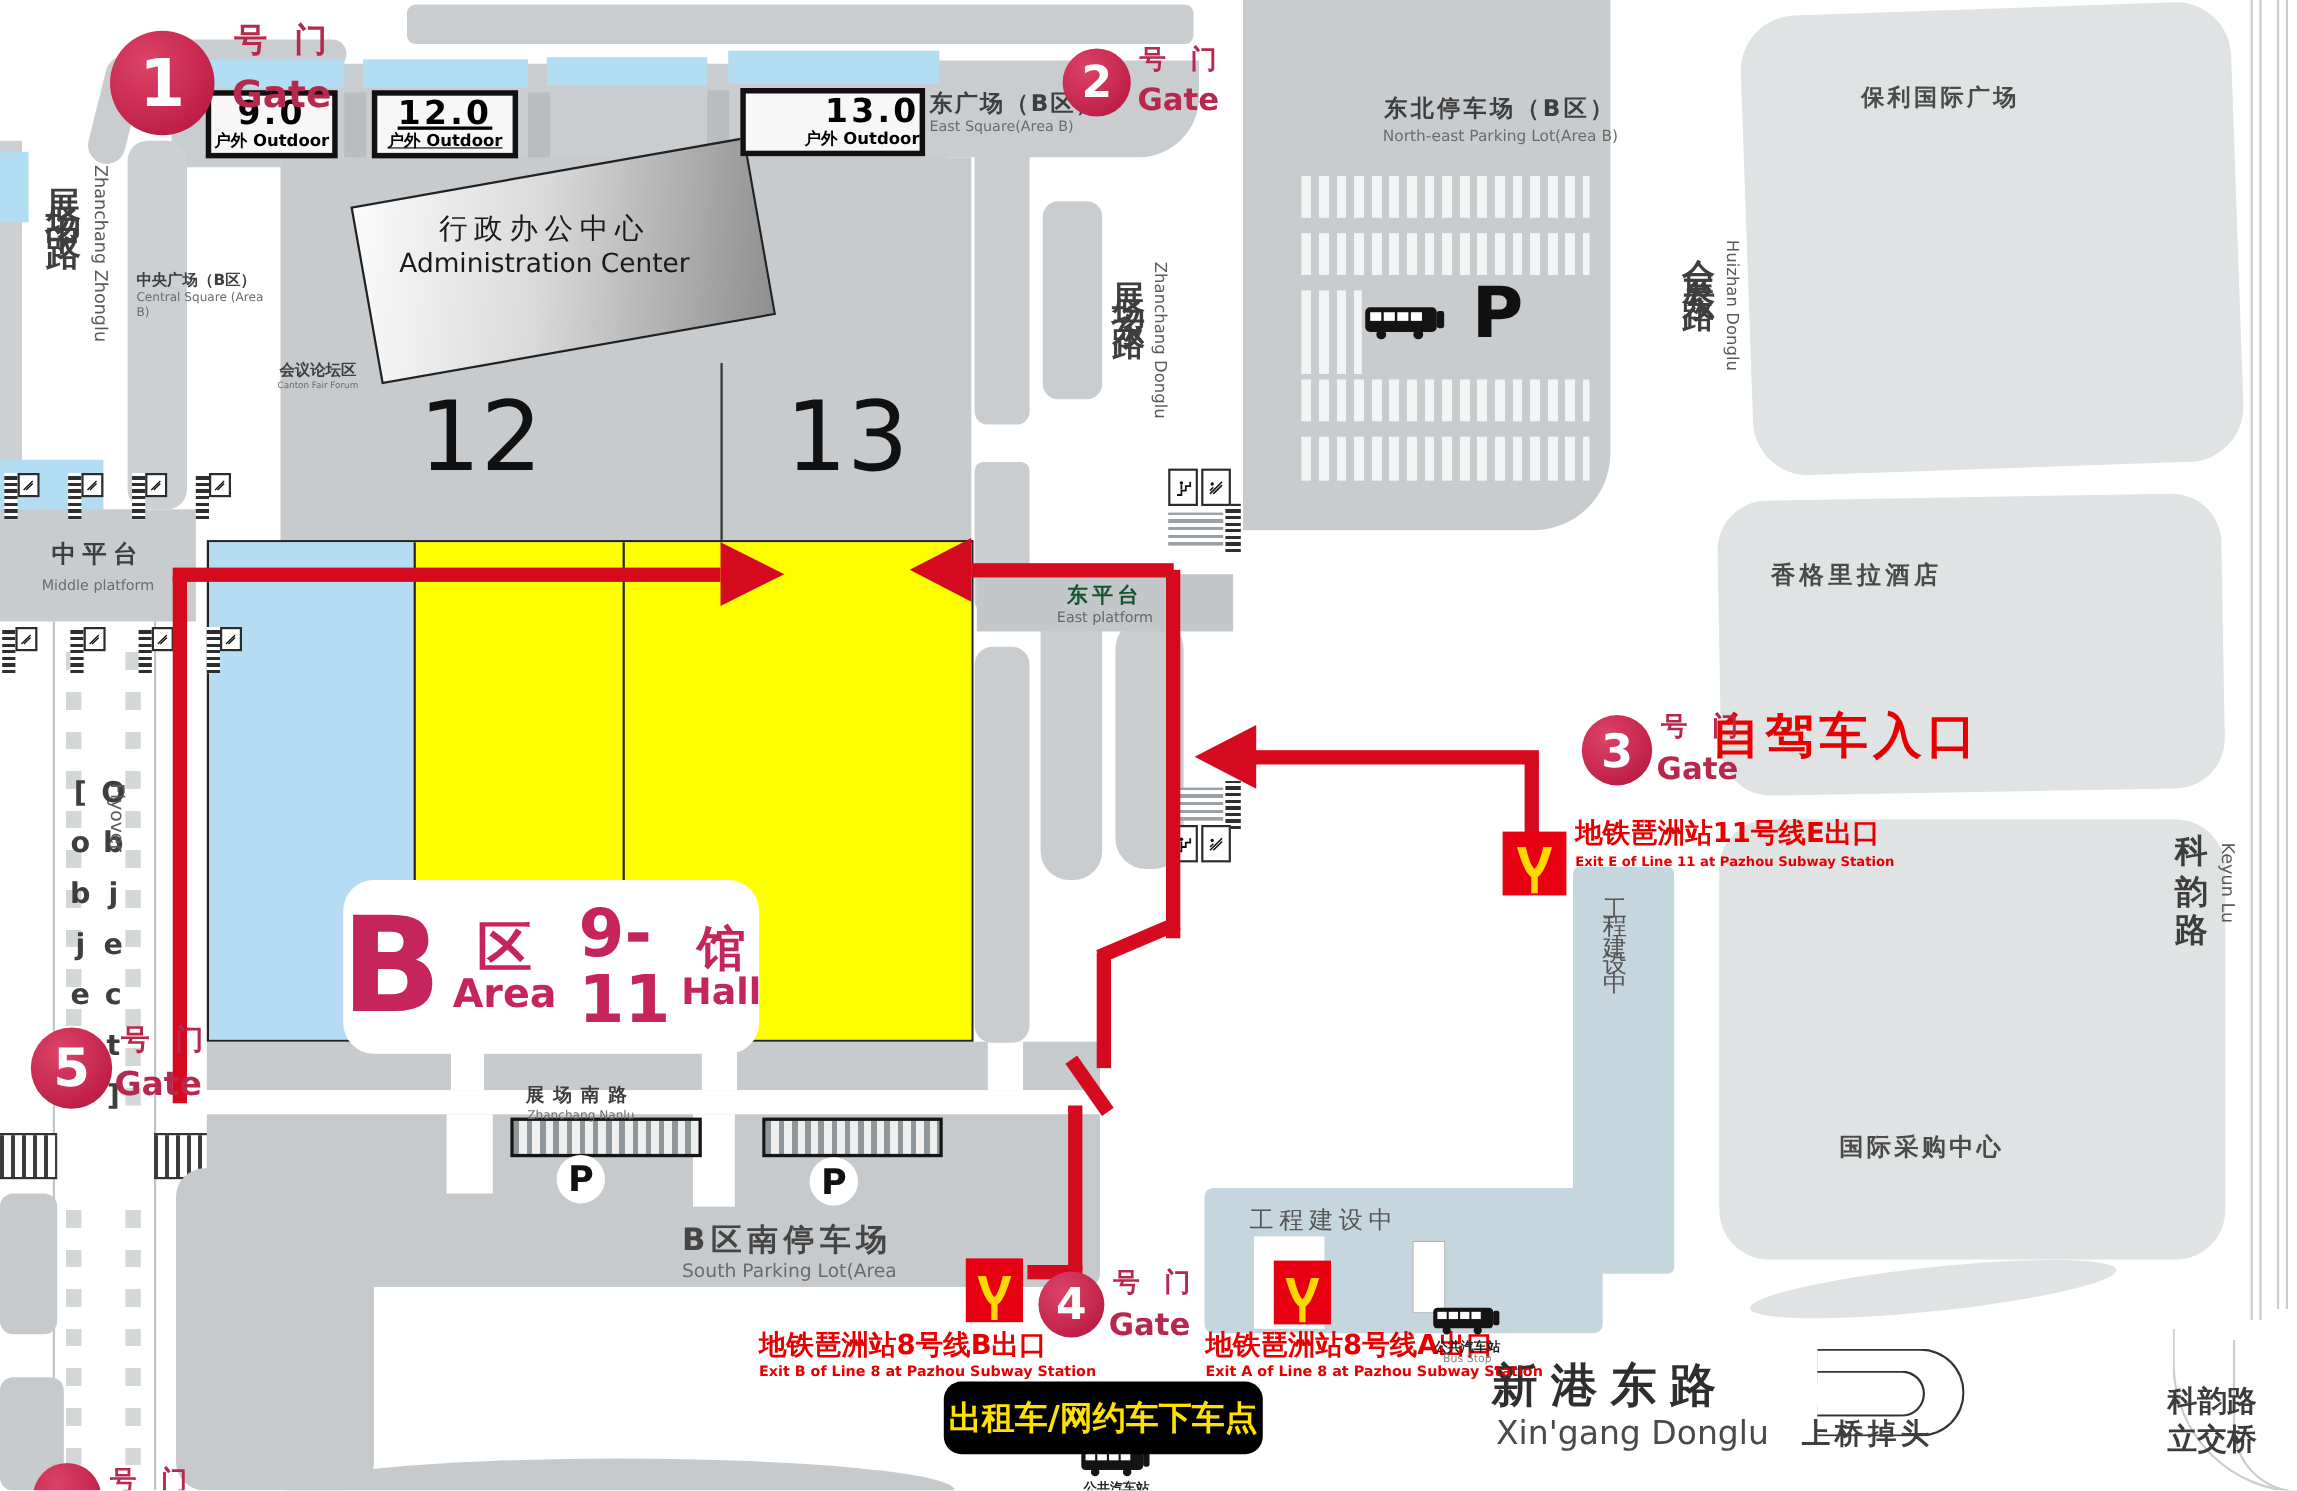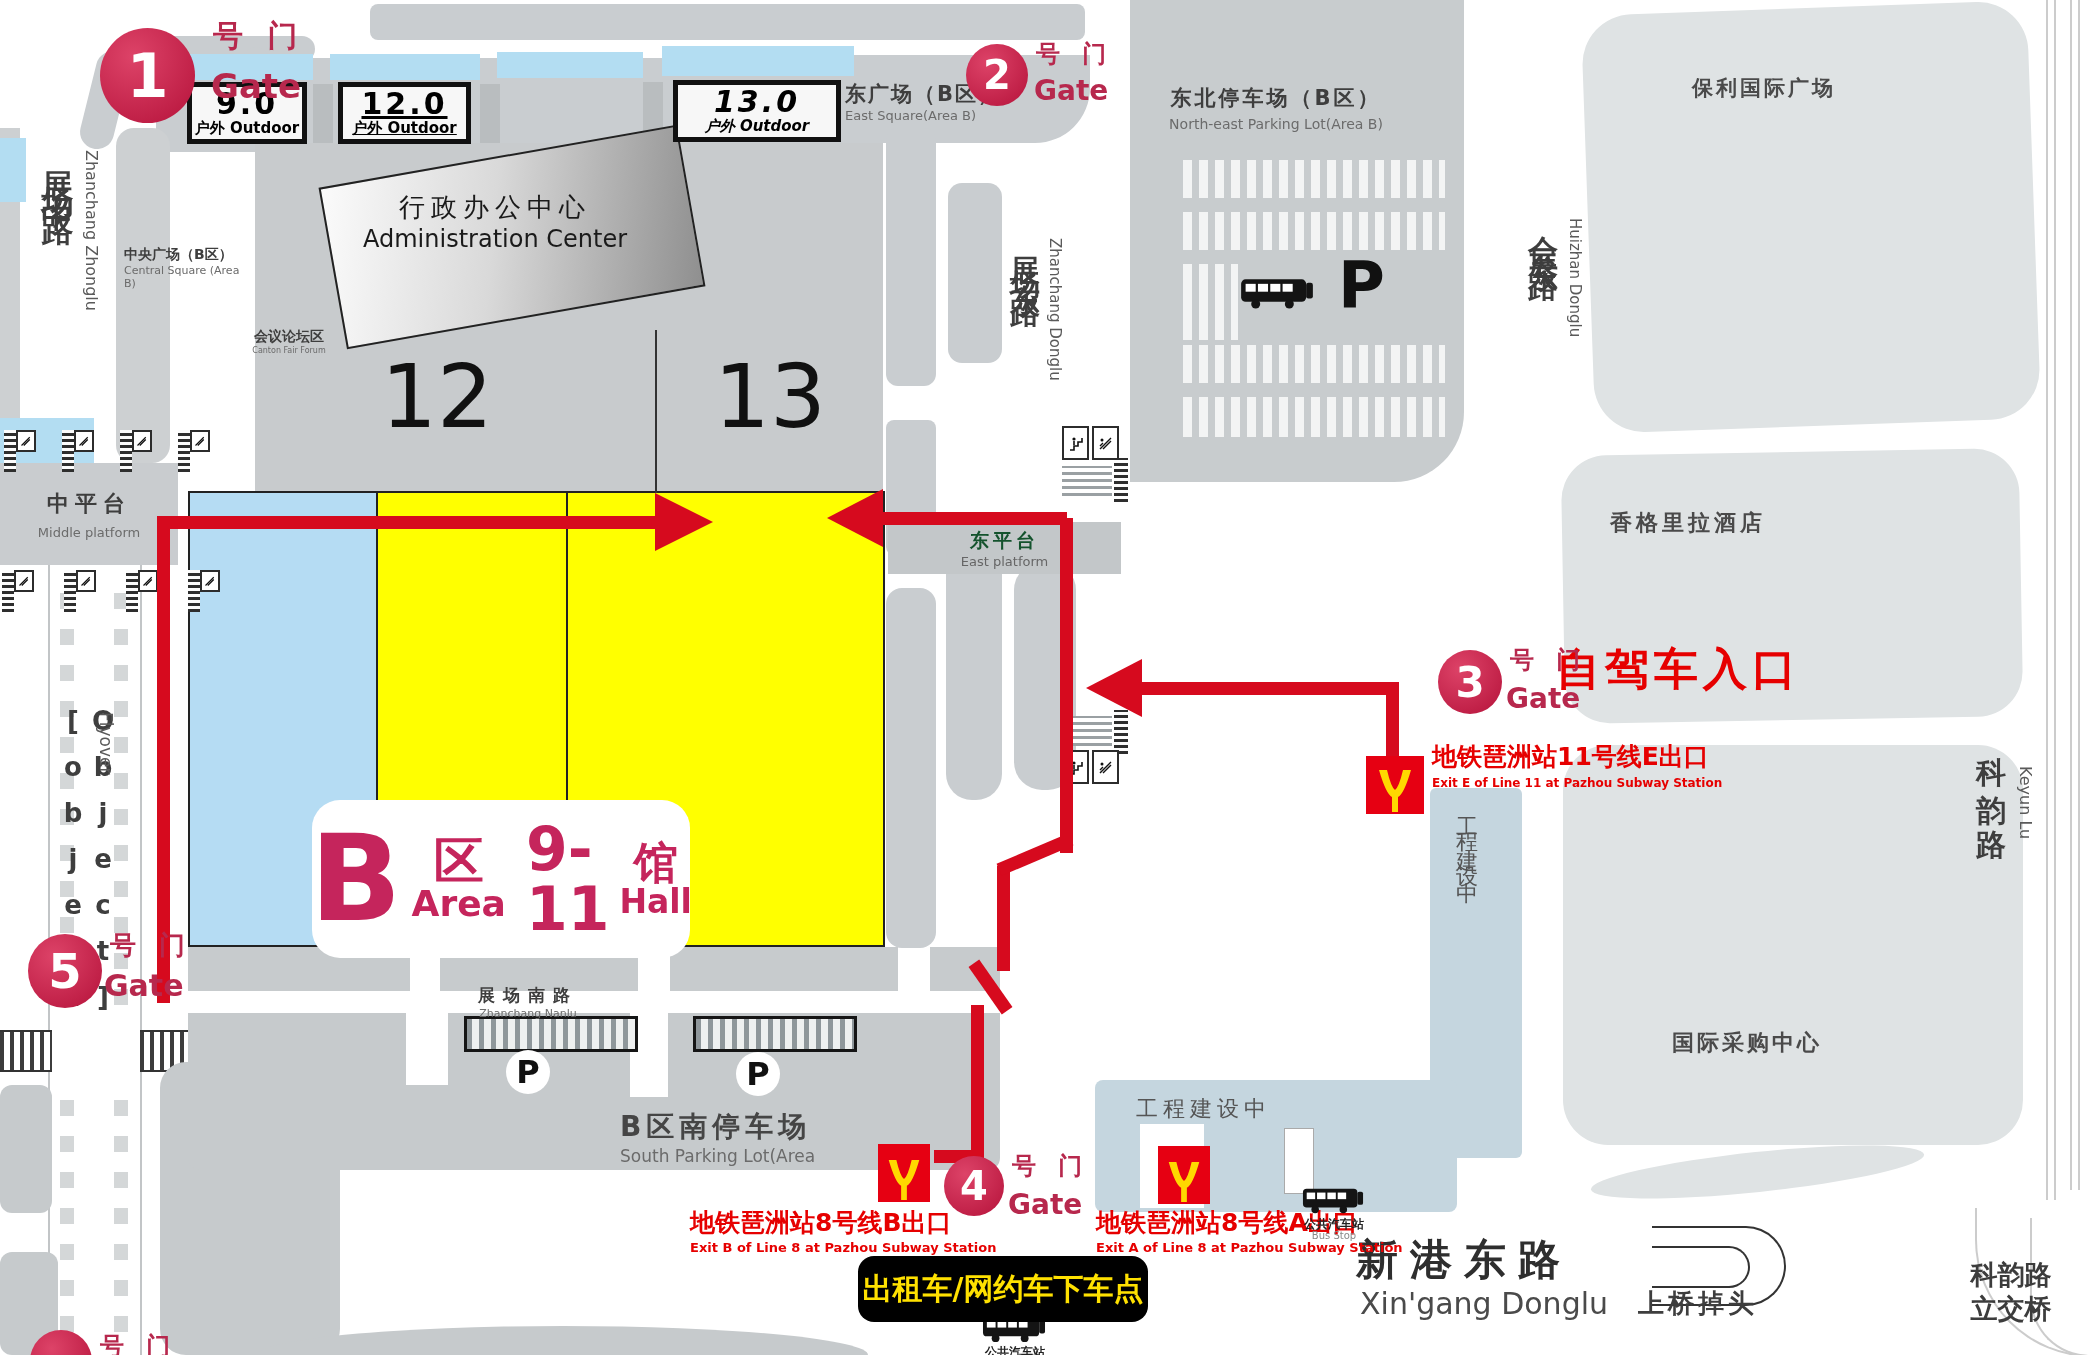--- a/index.html
+++ b/index.html
@@ -136,21 +136,21 @@
   <div class="abs" style="left:888px;top:522px;width:233px;height:52px;background:#c3c7c9;display:flex;flex-direction:column;align-items:center;justify-content:center;z-index:10;">
     <div style="font-size:19px;font-weight:bold;color:#14532d;letter-spacing:4px;">东平台</div>
     <div style="font-size:13px;color:#666;">East platform</div>
   </div>
   <div class="abs cwalk" style="left:1062px;top:466px;width:50px;height:30px;z-index:9;"></div>
   <div class="abs hbar" style="left:1114px;top:458px;width:14px;height:44px;z-index:9;"></div>
   <div class="abs cwalk" style="left:1062px;top:716px;width:50px;height:30px;z-index:9;"></div>
   <div class="abs hbar" style="left:1114px;top:710px;width:14px;height:44px;z-index:9;"></div>
 
   <div class="abs" style="left:1130px;top:0;width:334px;height:482px;background:#c8ccce;border-radius:0 0 70px 0;"></div>
-  <div class="abs" style="left:1126px;top:84px;width:300px;text-align:center;z-index:10;">
+  <div class="abs" style="left:1214px;top:84px;width:300px;text-align:center;z-index:10;">
     <div class="cn nowrap" style="font-size:21px;letter-spacing:3px;">东北停车场（B区）</div>
     <div class="en nowrap" style="font-size:14px;margin-top:4px;">North-east Parking Lot(Area B)</div>
   </div>
   <div class="abs prow" style="left:1183px;top:160px;width:262px;height:38px;"></div>
   <div class="abs prow" style="left:1183px;top:212px;width:262px;height:38px;"></div>
   <div class="abs prow" style="left:1183px;top:264px;width:55px;height:76px;"></div>
   <div class="abs prow" style="left:1183px;top:345px;width:262px;height:38px;"></div>
   <div class="abs prow" style="left:1183px;top:397px;width:262px;height:40px;"></div>
   <div class="abs" style="left:1240px;top:276px;width:74px;z-index:10;">
     <svg viewBox="0 0 66 32" width="74">
@@ -268,21 +268,21 @@
   <div class="abs ven" style="left:96px;top:712px;font-size:17px;z-index:10;">Flyover</div>
 
   <div class="abs" style="left:187px;top:82px;width:120px;height:62px;background:#f7f7f7;border:5px solid #111;box-sizing:border-box;display:flex;flex-direction:column;align-items:center;justify-content:center;z-index:9;">
     <div style="font-size:30px;font-weight:bold;letter-spacing:3px;line-height:1;">9.0</div>
     <div style="font-size:15px;font-weight:bold;">户外 Outdoor</div>
   </div>
   <div class="abs" style="left:338px;top:82px;width:133px;height:62px;background:#f7f7f7;border:5px solid #111;box-sizing:border-box;display:flex;flex-direction:column;align-items:center;justify-content:center;z-index:9;text-decoration:underline;">
     <div style="font-size:30px;font-weight:bold;letter-spacing:3px;line-height:1;">12.0</div>
     <div style="font-size:15px;font-weight:bold;">户外 Outdoor</div>
   </div>
-  <div class="abs" style="left:673px;top:80px;width:168px;height:62px;background:#f7f7f7;border:5px solid #111;box-sizing:border-box;display:flex;flex-direction:column;align-items:center;justify-content:center;z-index:9;font-style:italic;">
+  <div class="abs" style="left:673px;top:80px;width:168px;height:62px;background:#f7f7f7;border:5px solid #111;box-sizing:border-box;display:flex;flex-direction:column;align-items:flex-end;justify-content:center;z-index:9;">
     <div style="font-size:30px;font-weight:bold;letter-spacing:3px;line-height:1;">13.0</div>
     <div style="font-size:15px;font-weight:bold;">户外 Outdoor</div>
   </div>
 
   <div class="abs metro" style="left:878px;top:1144px;width:52px;height:58px;">
     <svg viewBox="0 0 40 46" width="40" height="44">
         <path d="M4 2 Q11 26 17 29 L17 44 L23 44 L23 29 Q29 26 36 2 L28 2 Q24 19 20 22 Q16 19 12 2 Z" fill="#ffd800"></path>
       </svg>
   </div>
   <div class="abs metro" style="left:1158px;top:1146px;width:52px;height:58px;">

